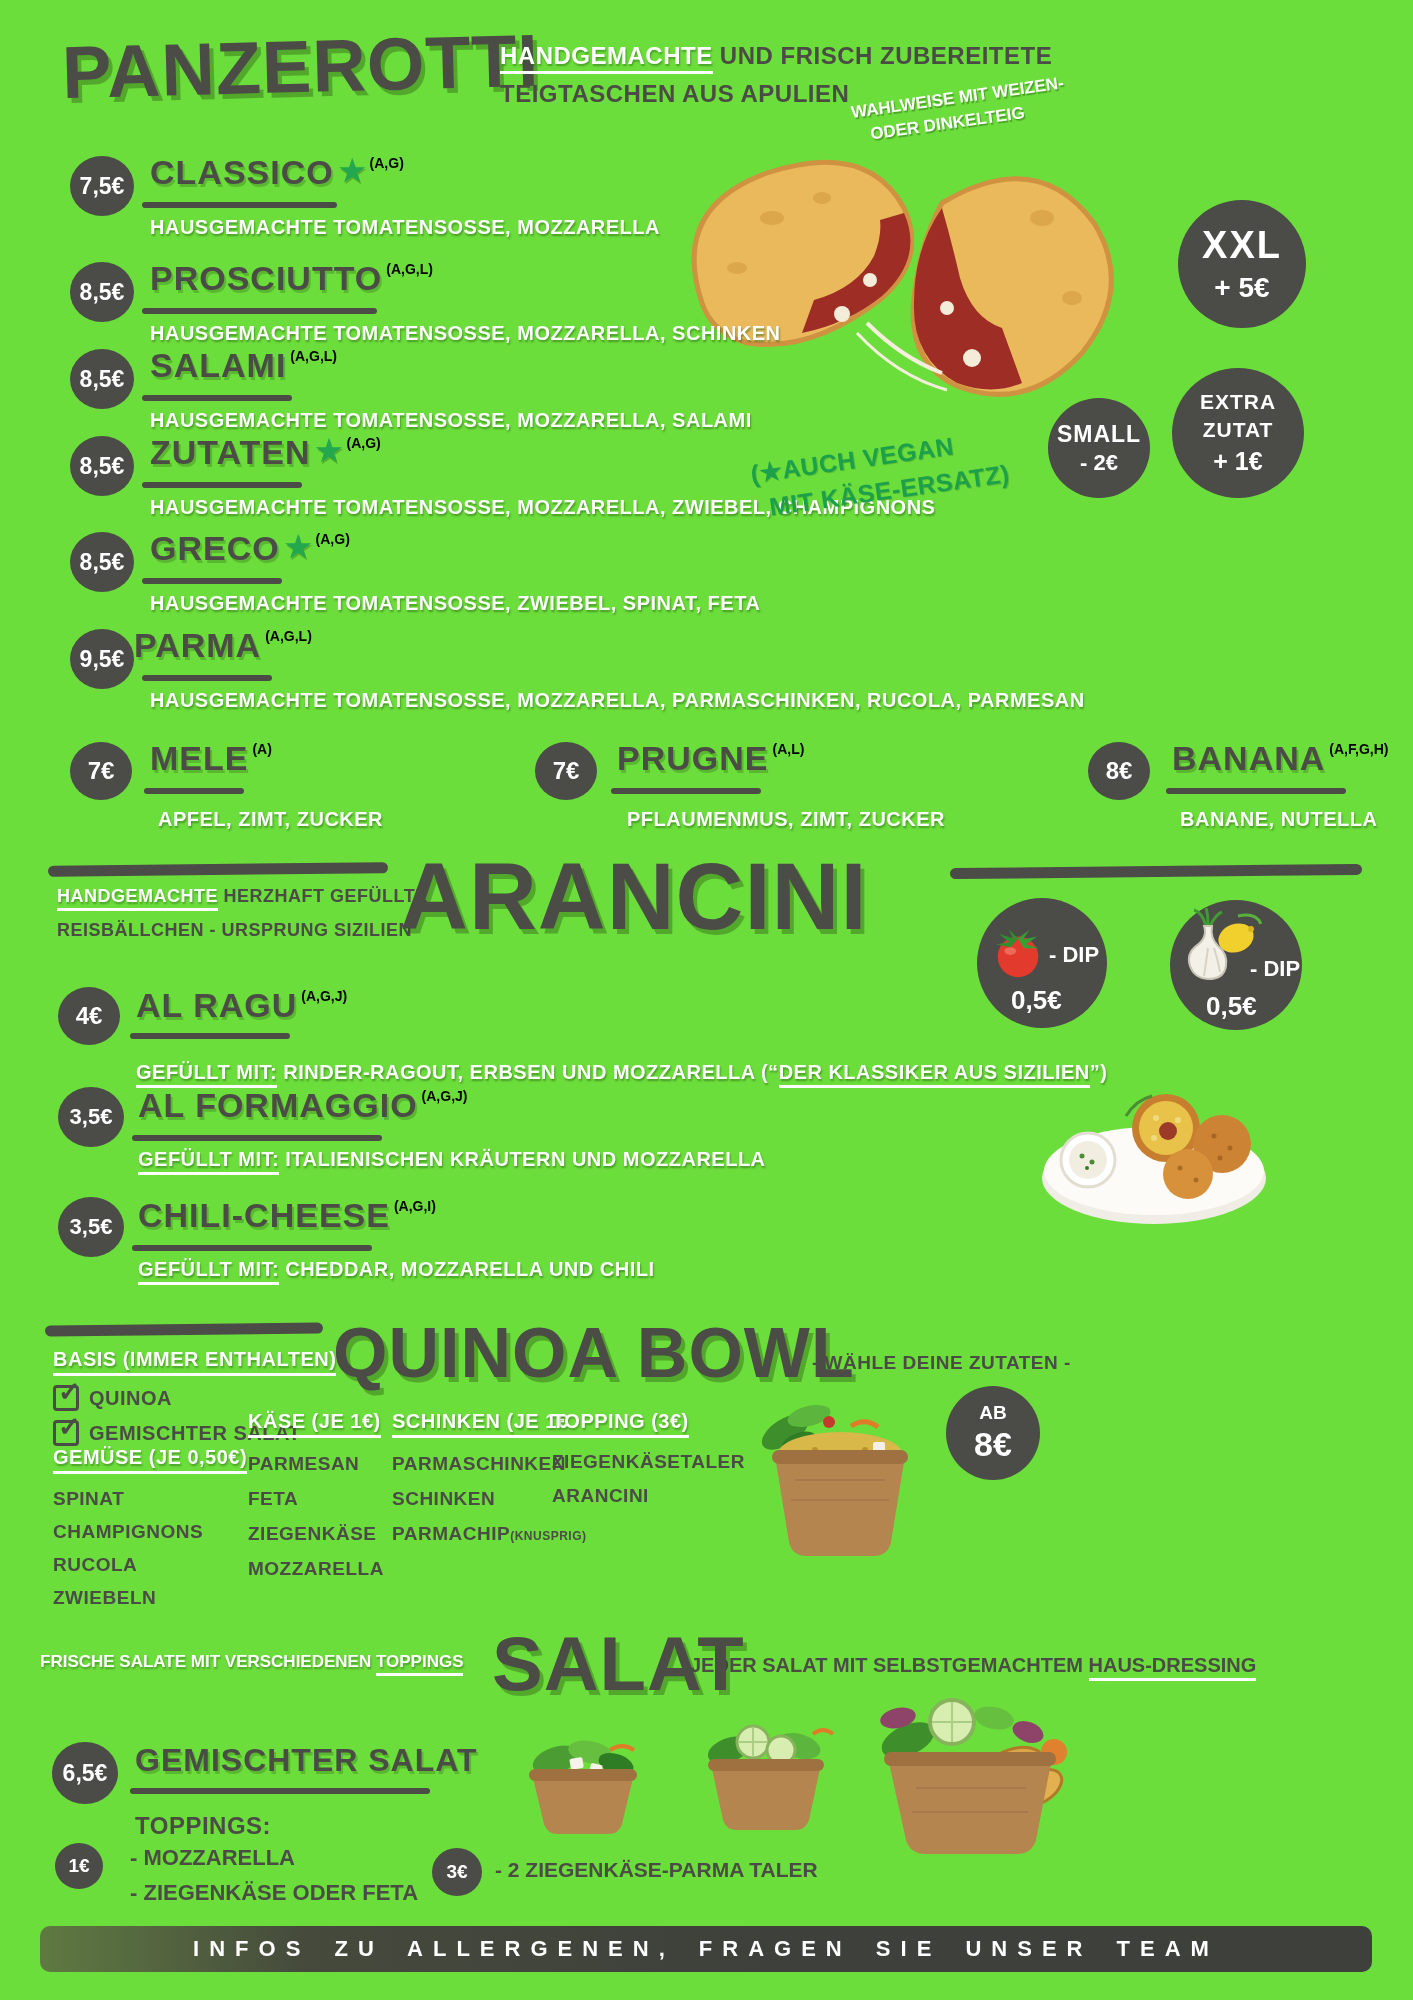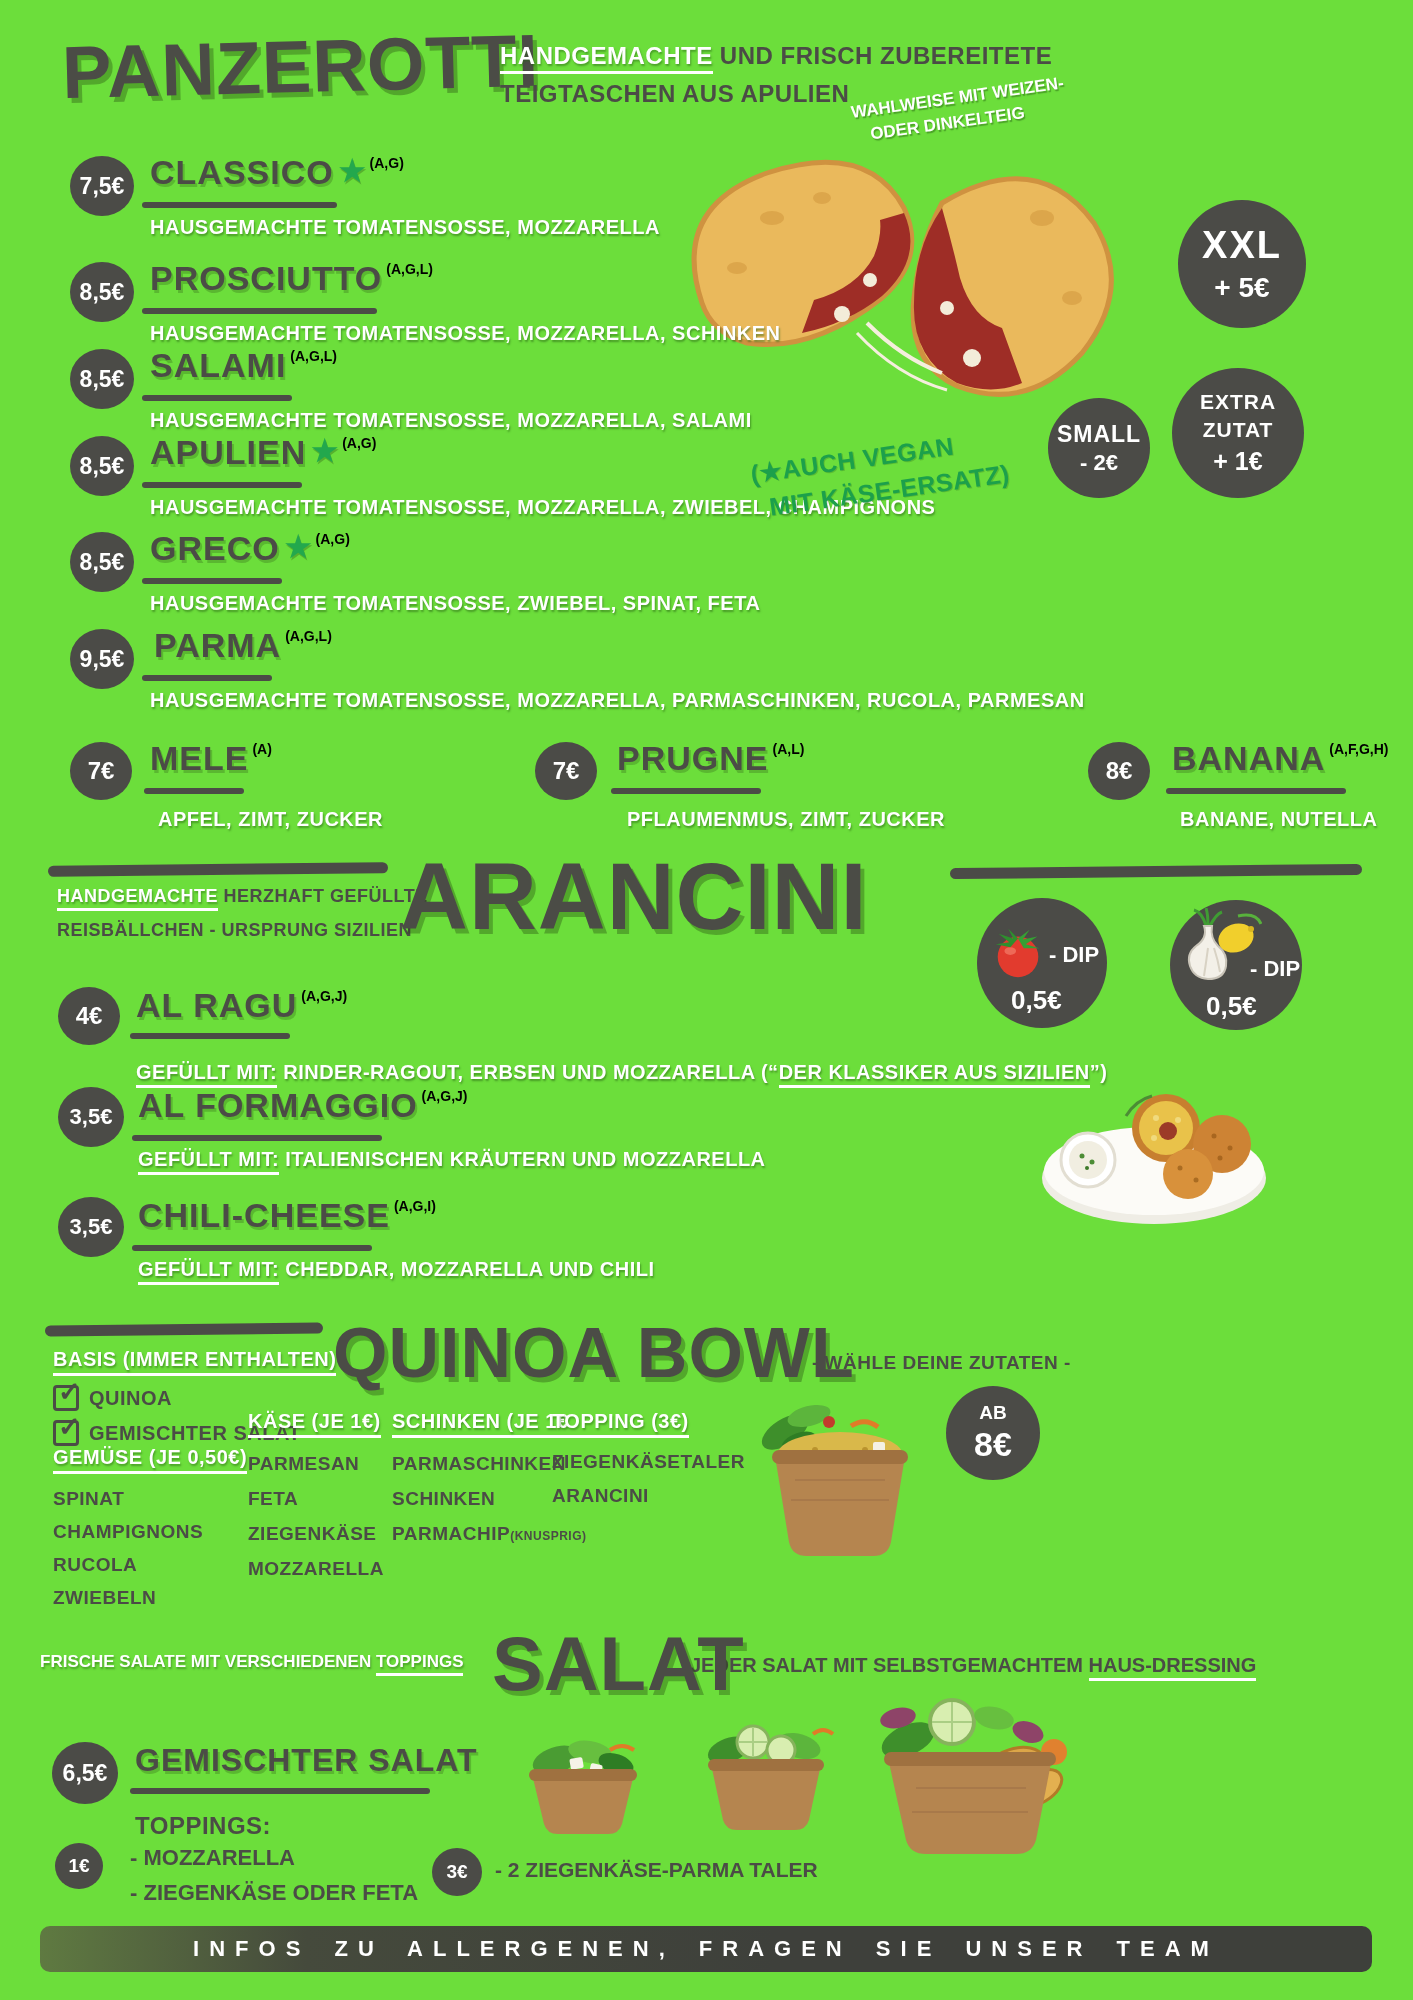--- a/index.html
+++ b/index.html
@@ -102,42 +102,42 @@
     </div>
     <div class="rule abs" style="left:72px;top:50px;width:150px;"></div>
     <div class="desc abs" style="left:80px;top:64px;">HAUSGEMACHTE TOMATENSOSSE, MOZZARELLA, SALAMI</div>
   </div>
 
   <div class="abs" style="left:70px;top:432px;">
     <div class="price abs" style="left:0;top:4px;width:64px;height:60px;font-size:23px;">
         <span>8,5€</span>
       </div>
     <div class="abs nowrap" style="left:80px;top:0;">
-      <span class="name">APULIEN</span><span class="star">★</span><span class="sup">(A,G)</span>
+      <span class="name">ZUTATEN</span><span class="star">★</span><span class="sup">(A,G)</span>
     </div>
     <div class="rule abs" style="left:72px;top:50px;width:160px;"></div>
     <div class="desc abs" style="left:80px;top:64px;">HAUSGEMACHTE TOMATENSOSSE, MOZZARELLA, ZWIEBEL, CHAMPIGNONS</div>
   </div>
 
   <div class="abs" style="left:70px;top:528px;">
     <div class="price abs" style="left:0;top:4px;width:64px;height:60px;font-size:23px;">
         <span>8,5€</span>
       </div>
     <div class="abs nowrap" style="left:80px;top:0;">
       <span class="name">GRECO</span><span class="star">★</span><span class="sup">(A,G)</span>
     </div>
     <div class="rule abs" style="left:72px;top:50px;width:140px;"></div>
     <div class="desc abs" style="left:80px;top:64px;">HAUSGEMACHTE TOMATENSOSSE, ZWIEBEL, SPINAT, FETA</div>
   </div>
 
   <div class="abs" style="left:70px;top:625px;">
     <div class="price abs" style="left:0;top:4px;width:64px;height:60px;font-size:23px;">
         <span>9,5€</span>
       </div>
-    <div class="abs nowrap" style="left:84px;top:0;">
+    <div class="abs nowrap" style="left:64px;top:0;">
       <span class="name">PARMA</span><span class="sup">(A,G,L)</span>
     </div>
     <div class="rule abs" style="left:72px;top:50px;width:130px;"></div>
     <div class="desc abs" style="left:80px;top:64px;">HAUSGEMACHTE TOMATENSOSSE, MOZZARELLA, PARMASCHINKEN, RUCOLA, PARMESAN</div>
   </div>
 
   <div class="badge abs" style="left:1178px;top:200px;width:128px;height:128px;">
     <div style="font-size:38px;letter-spacing:2px;">XXL</div>
     <div style="font-size:28px;margin-top:4px;">+ 5€</div>
   </div>

